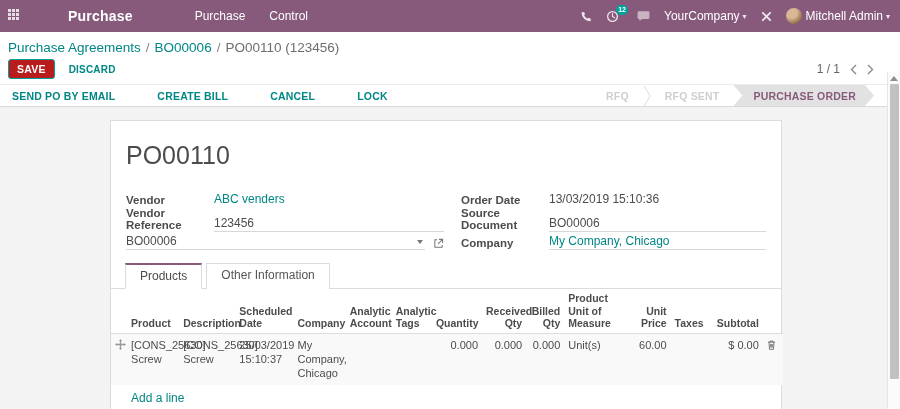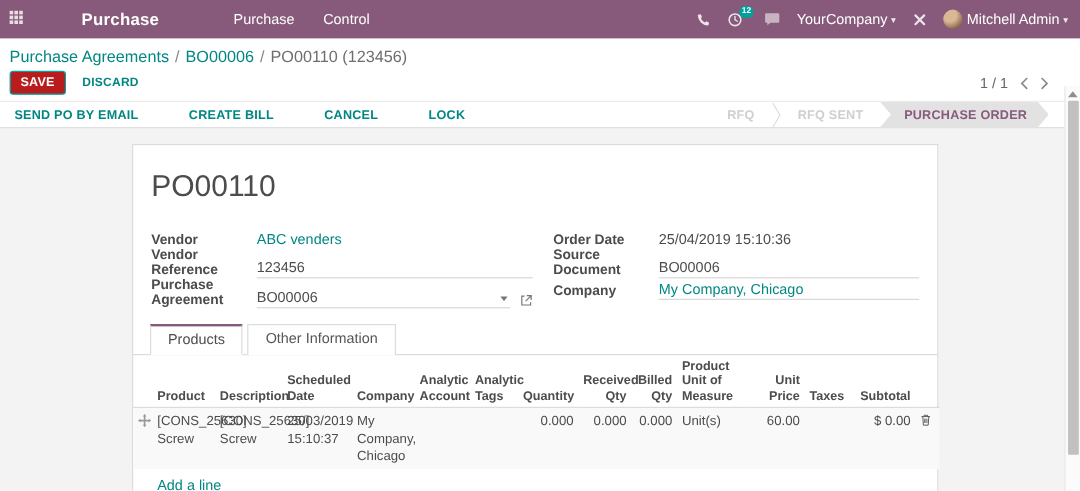--- a/index.html
+++ b/index.html
@@ -206,37 +206,36 @@
           <span class="flabel">Vendor</span>
           <span class="fval">
               <a>ABC venders</a>
             </span>
         </div>
         <div class="frow">
           <span class="flabel">Vendor Reference</span>
           <span class="fval underline">123456</span>
         </div>
         <div class="frow">
-          <span class="flabel">Purchase Agreement</span>
           <span class="fval underline">
               <span>BO00006</span>
               <span class="m2o-caret"></span>
             </span>
           <span class="ext-btn">
             <svg width="11" height="11" viewBox="0 0 12 12">
                 <path d="M4.5 2H2v8h8V7.5" stroke="#777" fill="none" stroke-width="1.1"></path>
                 <path d="M6.5 1.5H10.5V5.5 M10.5 1.5 L5.5 6.5" stroke="#777" fill="none" stroke-width="1.1"></path>
               </svg>
           </span>
         </div>
       </div>
       <div class="fgroup right">
         <div class="frow">
           <span class="flabel" style="width:88px">Order Date</span>
-          <span class="fval">25/04/2019 15:10:36</span>
+          <span class="fval">13/03/2019 15:10:36</span>
         </div>
         <div class="frow">
           <span class="flabel">Source Document</span>
           <span class="fval underline">BO00006</span>
         </div>
         <div class="frow">
           <span class="flabel">Company</span>
           <span class="fval underline">
               <a>My Company, Chicago</a>
             </span>

